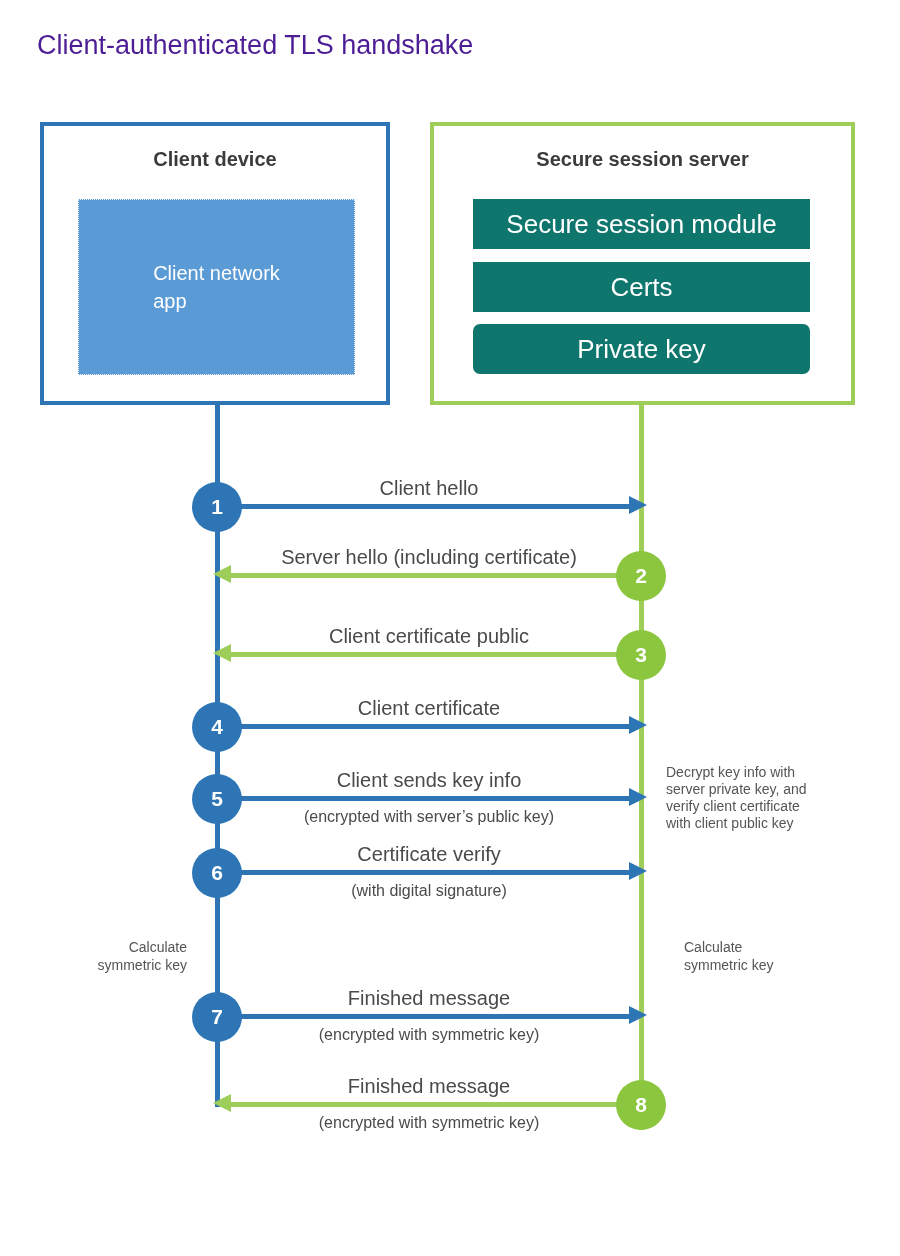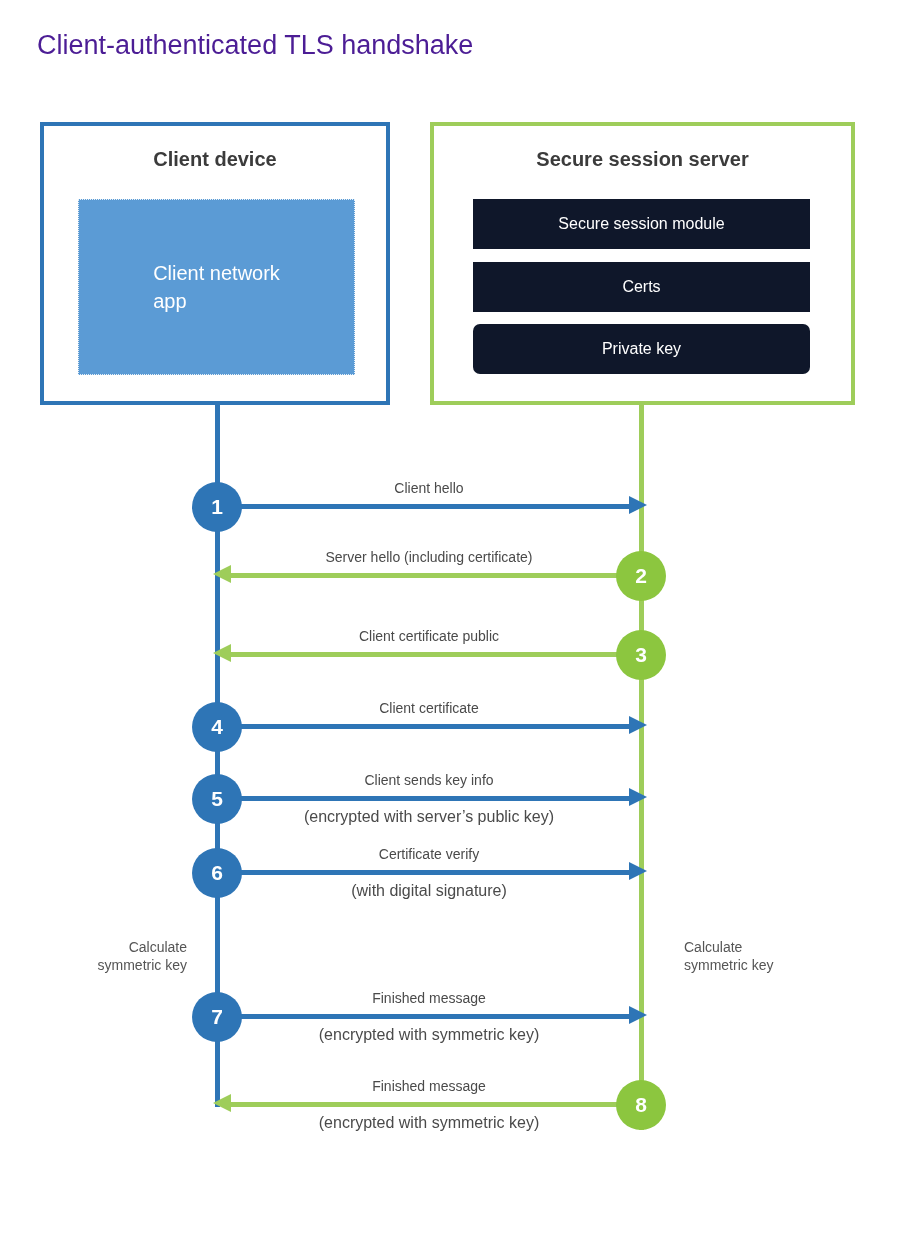--- a/index.html
+++ b/index.html
@@ -22,21 +22,21 @@
   }
   .app-box {
     position:absolute; left:34px; top:73px; width:277px; height:176px;
     background:#5b9bd5; border:1px dotted rgba(255,255,255,0.85);
     display:flex; align-items:center; justify-content:center;
     color:#ffffff; font-size:20px; text-align:left; line-height:1.4;
     white-space:pre-line;
   }
   .module-bar {
     position:absolute; left:39px; width:337px; height:50px;
-    background:#0f172a; color:#ffffff; font-size:16px;
+    background:#0f766e; color:#ffffff; font-size:26px;
     display:flex; align-items:center; justify-content:center;
   }
   .module-bar.m0 { top:73px; }
   .module-bar.m1 { top:136px; }
   .module-bar.m2 { top:198px;border-radius:7px; }
 
   
   .lifeline { position:absolute; width:5px; }
   .lifeline.client { left:215px; top:405px; height:702px; background:#2e75b6; }
   .lifeline.server { left:639px; top:405px; height:725px; background:#9ecd5a; }
@@ -52,21 +52,21 @@
   .step.green .circle { left:616px; background:#8cc63f; }
   .step .line { position:absolute; top:-3px; height:5px; z-index:2; }
   .step .head { position:absolute; top:-11px; width:0; height:0; z-index:2;
                 border-top:9px solid transparent; border-bottom:9px solid transparent; }
   .step.right .line { left:217px; width:412px; background:#2e75b6; }
   .step.right .head { left:629px; border-left:18px solid #2e75b6; }
   .step.left  .line { left:231px; width:410px; background:#9ecd5a; }
   .step.left  .head { left:213px; border-right:18px solid #9ecd5a; }
   .step .label {
     position:absolute; left:217px; top:-30px; width:424px;
-    text-align:center; font-size:14px; color:#4a4a4a; line-height:22px;
+    text-align:center; font-size:20px; color:#4a4a4a; line-height:22px;
   }
   .step .sublabel {
     position:absolute; left:217px; top:9px; width:424px;
     text-align:center; font-size:16px; color:#4a4a4a; line-height:18px;
   }
 
   
   .note { position:absolute; font-size:14px; color:#555555; line-height:17px; white-space:pre-line; }
   .note.decrypt   { left:666px; top:764px; width:170px; text-align:left; }
   .note.calc-left { left:55px;  top:938px; width:132px; text-align:right; line-height:18px; }
@@ -148,18 +148,22 @@
   </div>
 
   <div class="step green left" style="top:1105px">
     <div class="line"></div>
     <div class="head"></div>
     <div class="circle">8</div>
     <div class="label">Finished message</div>
     <div class="sublabel">(encrypted with symmetric key)</div>
   </div>
 
+  <div class="note decrypt">Decrypt key info with
+server private key, and
+verify client certificate
+with client public key</div>
   <div class="note calc-left">Calculate
 symmetric key</div>
   <div class="note calc-right">Calculate
 symmetric key</div>
 
 </div>
 
 </body></html>

